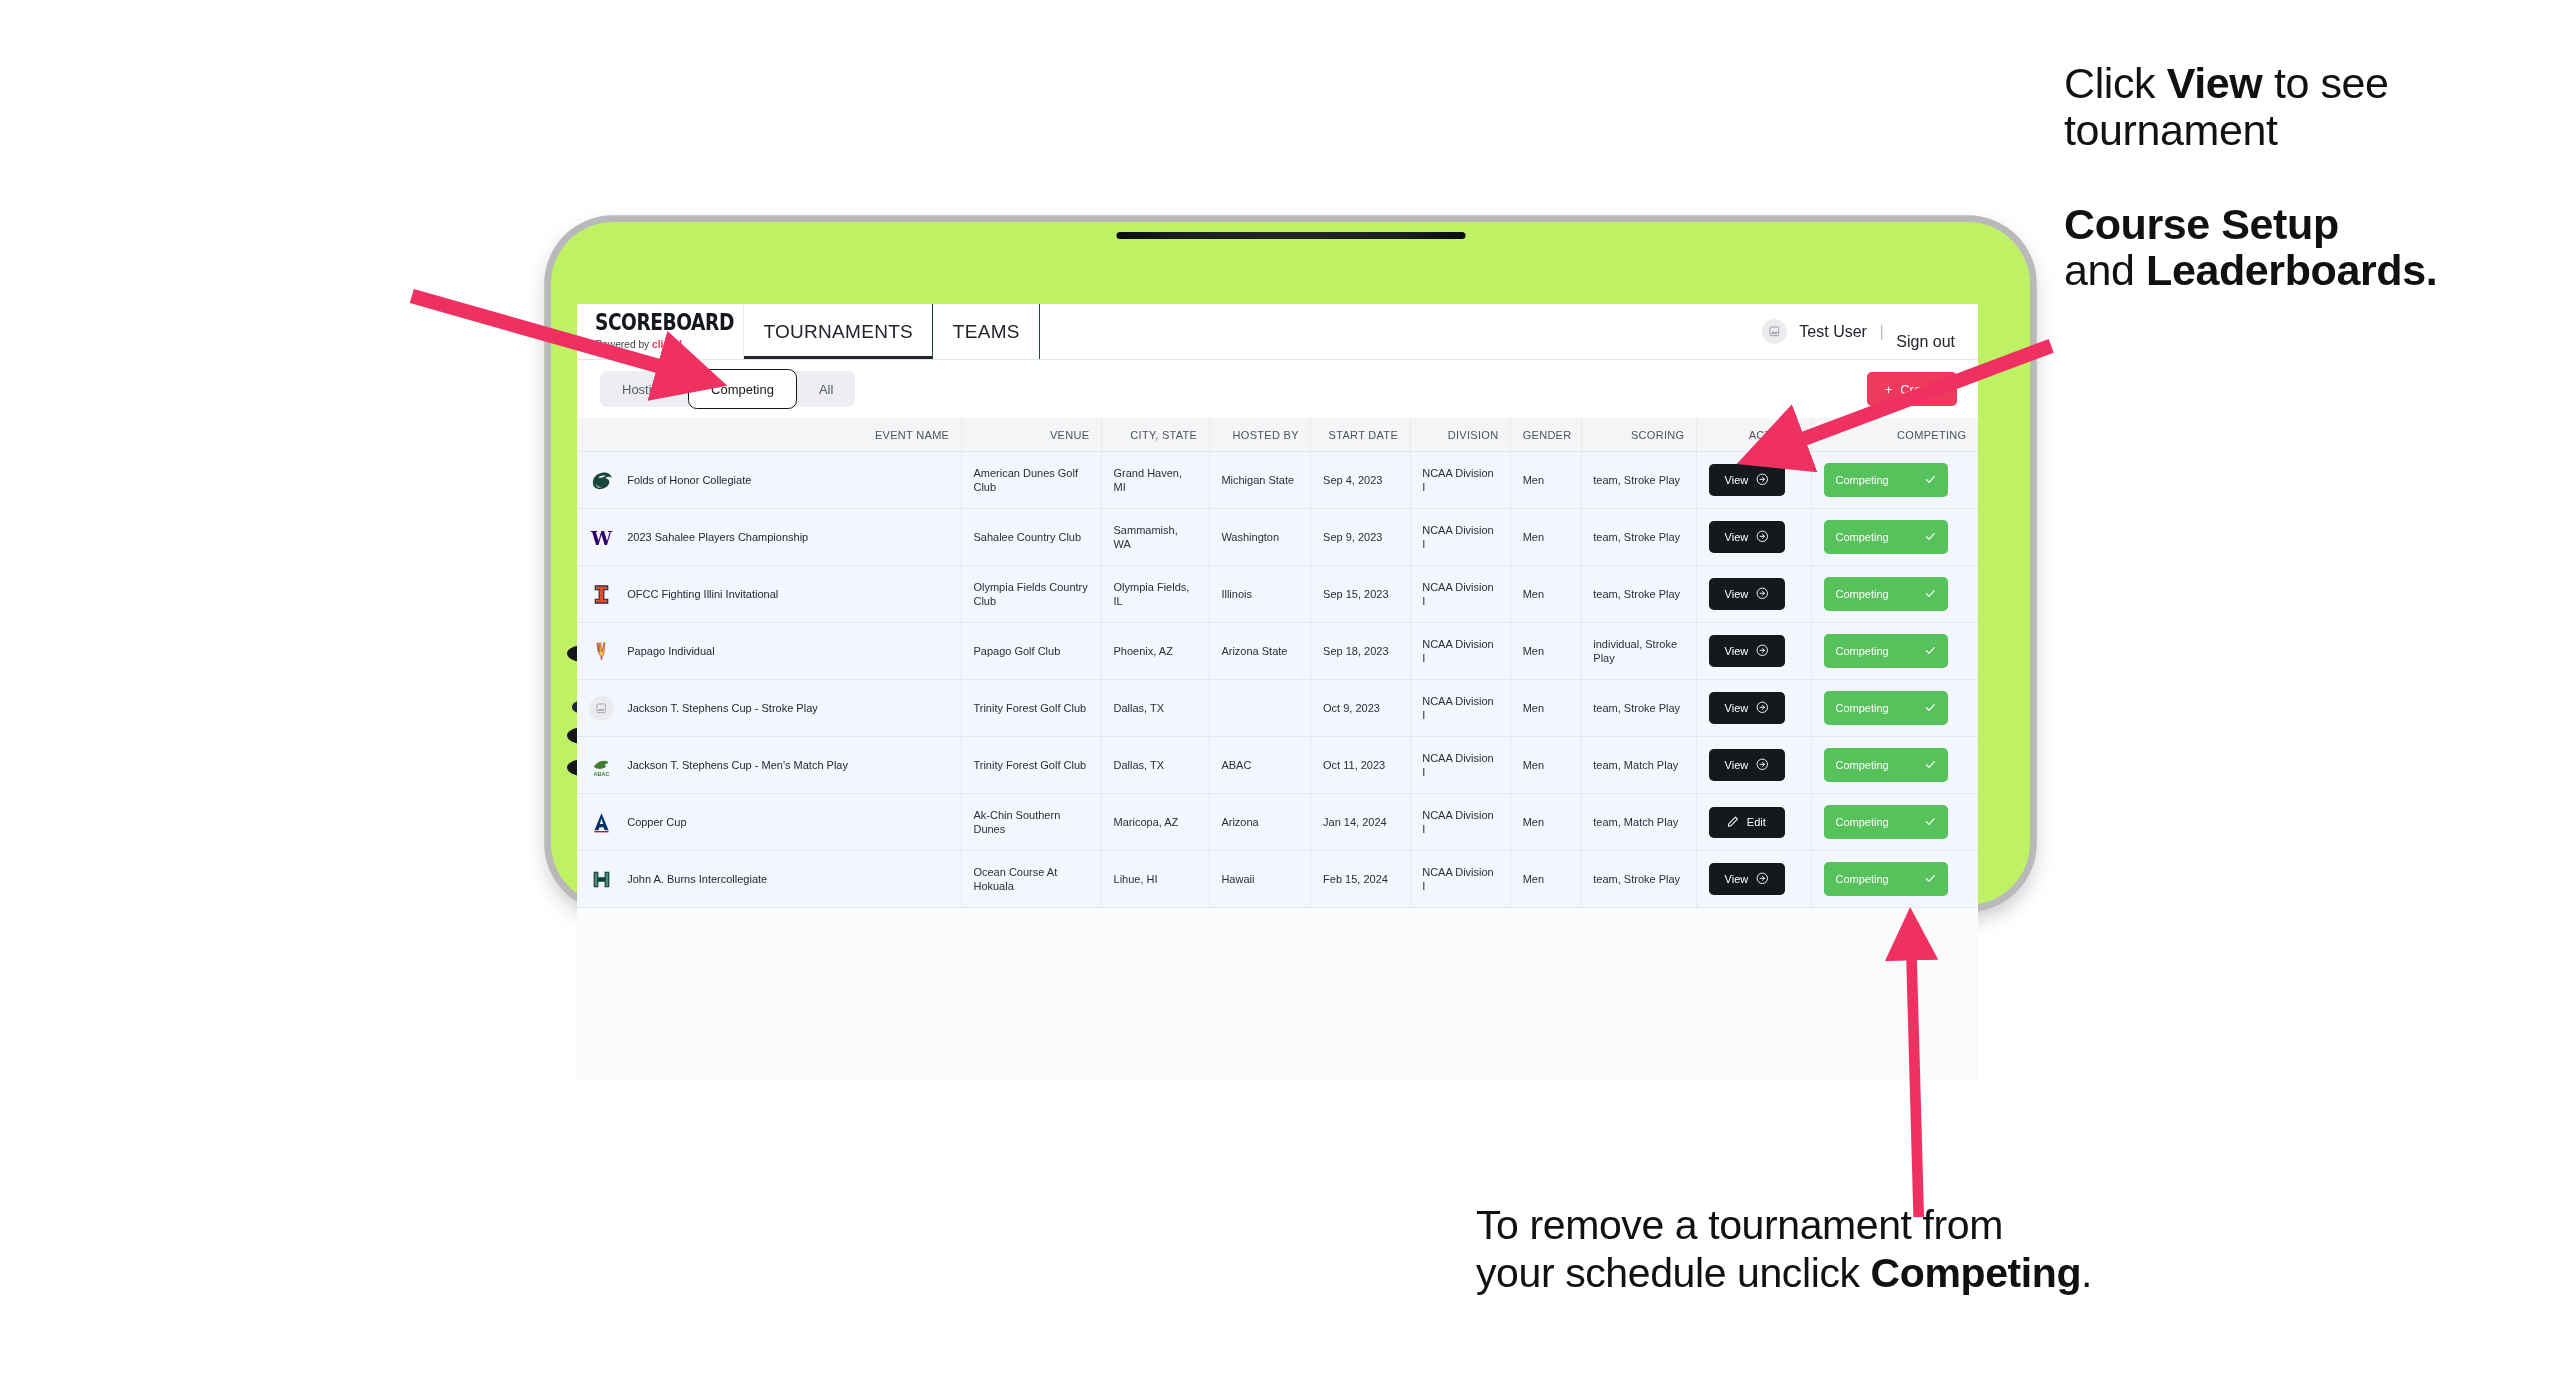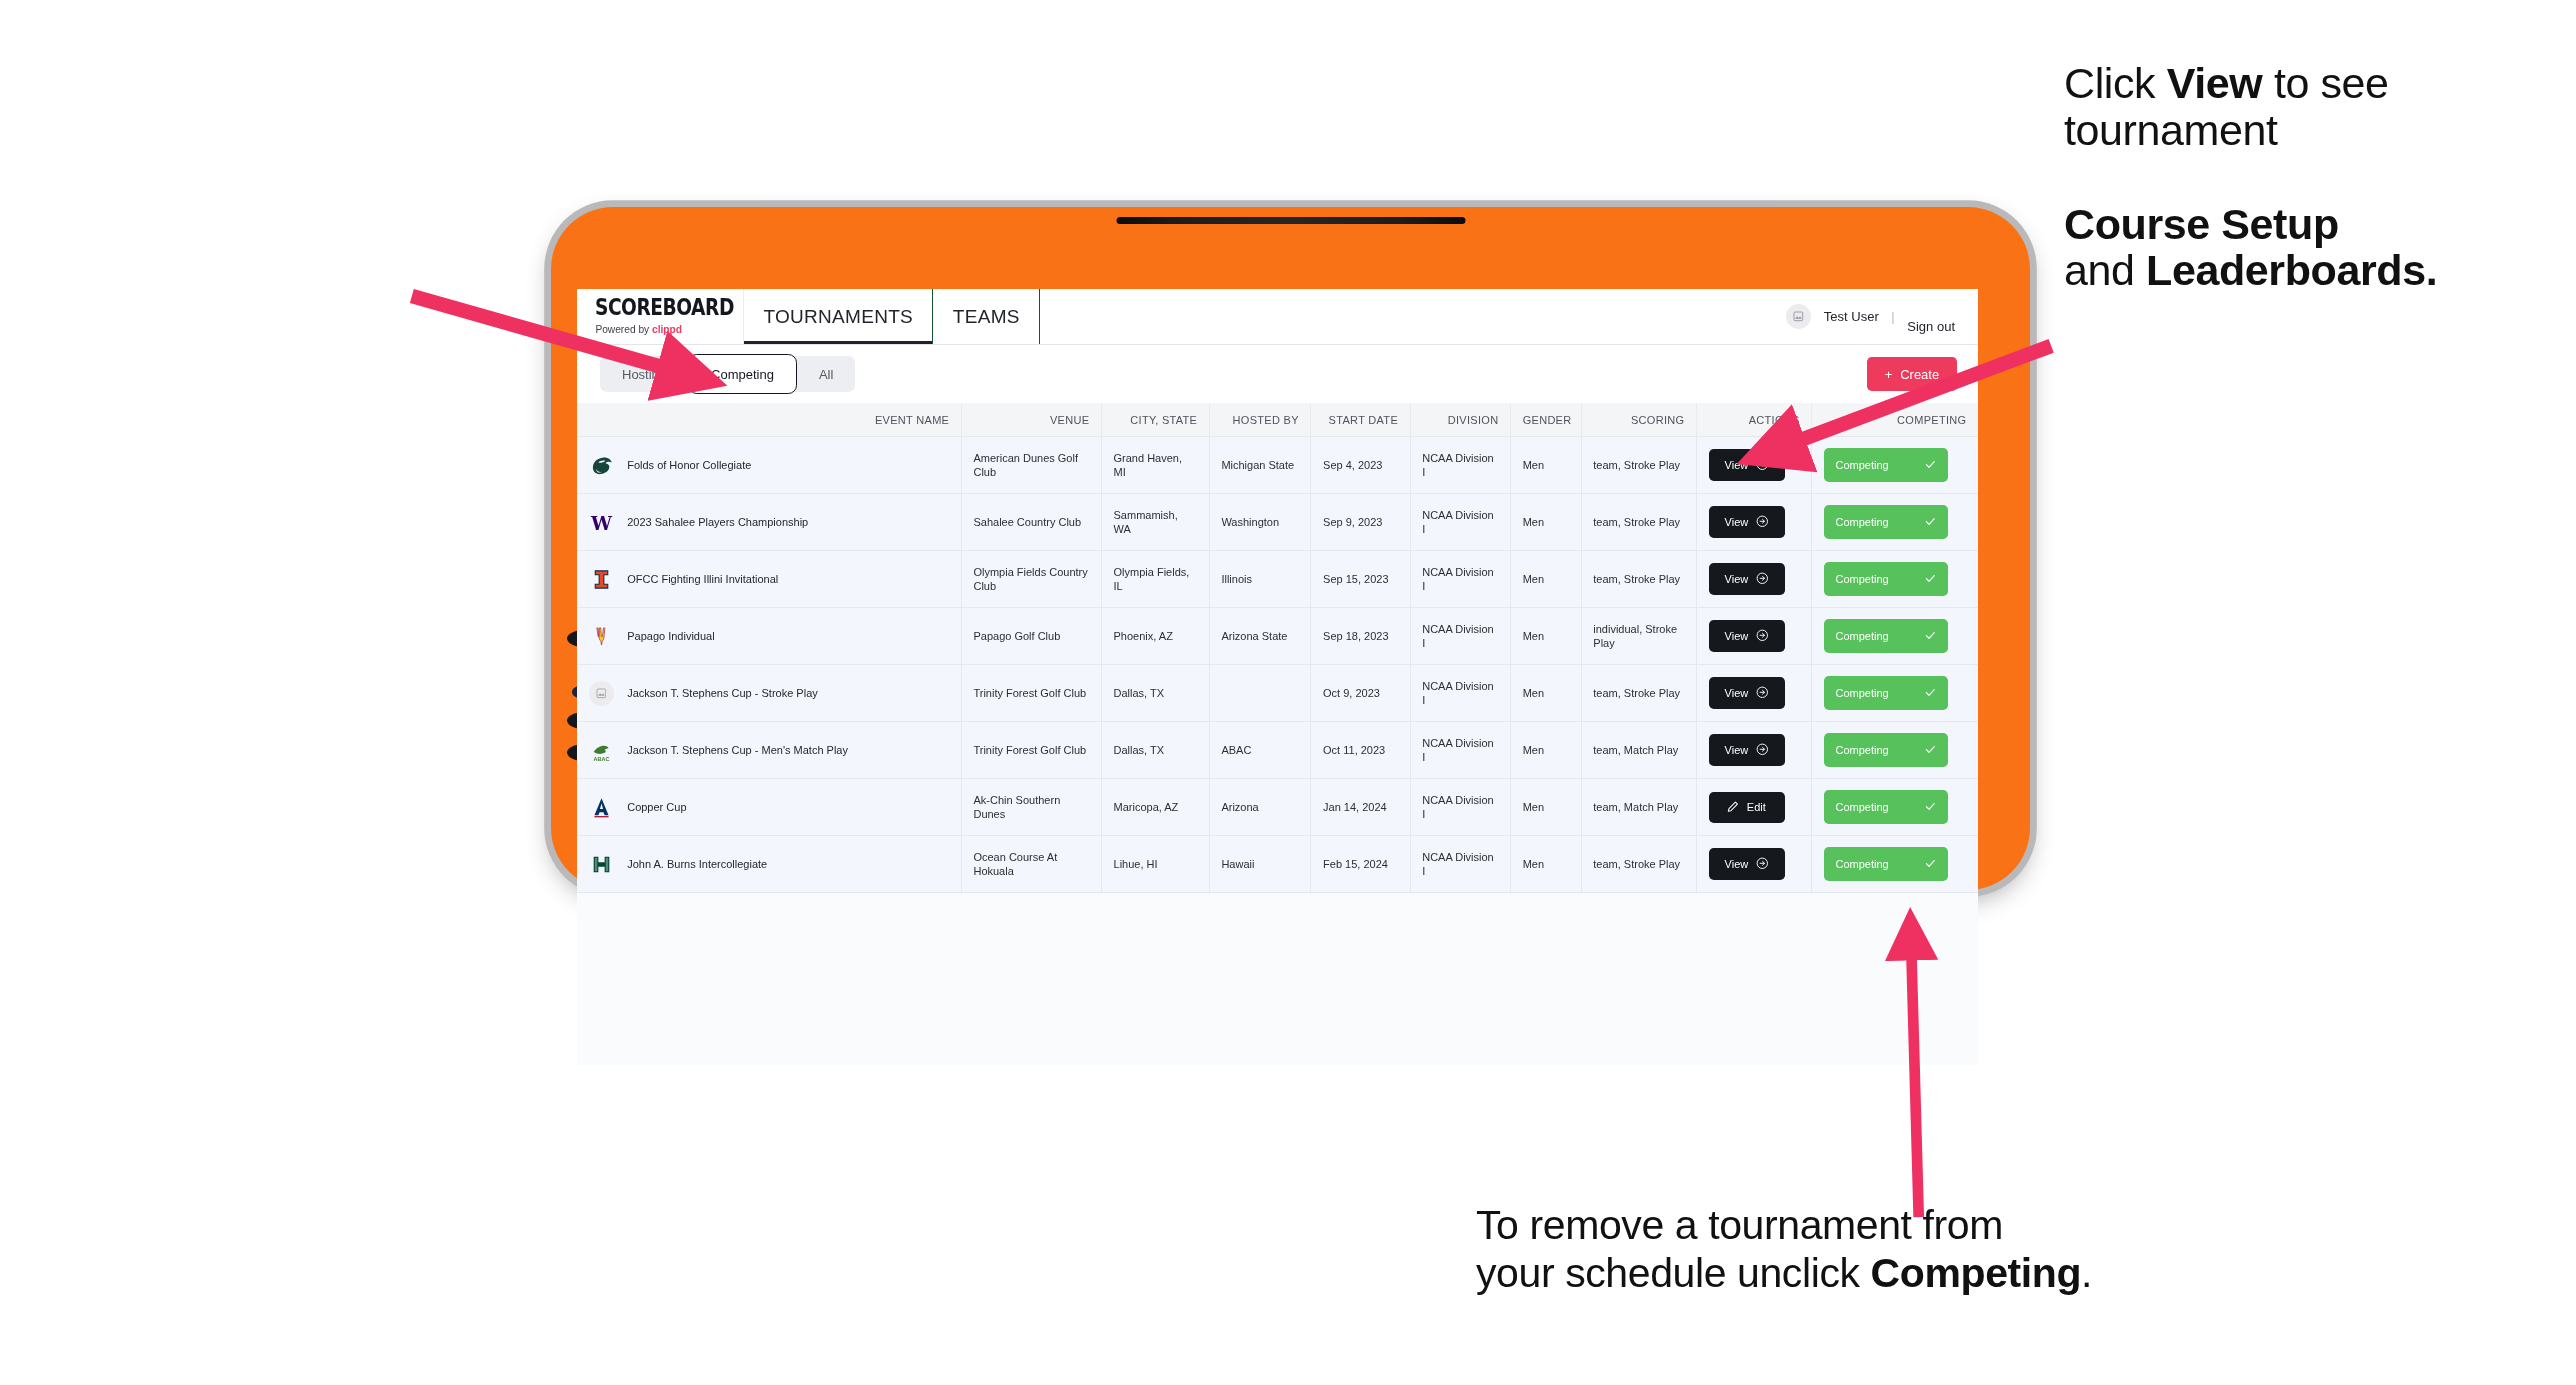--- a/index.html
+++ b/index.html
@@ -25,23 +25,23 @@
   #annot-left  { left: 3.9px;    top: 155px;  width: 456px; }
   #annot-right { left: 2064px; top: 60px;   width: 514px; }
   #annot-bottom{ left: 1476px; top: 1201px; width: 970px; font-size: 41px; line-height: 1.18;}
 
   
   .arrow { position: absolute; overflow: visible; pointer-events: none; }
 
   
   #tablet {
     position: absolute;
-    left: 551px; top: 207px;
+    left: 551px; top: 222px;
     width: 1479px; height: 683px;
-    background: #f97316;
+    background: #bef264;
     border-radius: 62px;
     box-shadow: 0 0 0 6.8px #b9b9bb, 0 9.7px 25px rgba(0,0,0,.30);
   }
   #tablet::before { 
     content:""; position:absolute; left:50%; top:9.7px; transform:translateX(-50%);
     width: 349px; height: 7.8px; border-radius:3.9px;
     background: linear-gradient(90deg,#0b0b0b 0%,#1d1d1d 18%,#262626 50%,#1d1d1d 82%,#0b0b0b 100%);
   }
   .bezel-dot { position:absolute; background:#171717; border-radius:50%; }
   #screen {
@@ -70,21 +70,21 @@
   .brand-sub { font-size: 10.2px; color:#3b3f46; margin-top:6.8px; }
   .brand-sub .clippd { color:#ef3a5d; font-weight:700; }
 
   .navtab {
     display:flex; align-items:center; padding: 0 19.4px;
     font-size: 19px; color:#21242b; letter-spacing:0.3px;
     border-right:1px solid #14532d; cursor:pointer;
   }
   .navtab.active { box-shadow: inset 0 -2.9px 0 #20232c; }
   .nav-spacer { flex:1; }
-  .nav-right { display:flex; align-items:center; gap:12.6px; padding-right: 23px; font-size:13px; color:#22252c;}
+  .nav-right { display:flex; align-items:center; gap:12.6px; padding-right: 23px; font-size:16px; color:#22252c;}
   .avatar {
     width:25px; height:25px; border-radius:50%; background:#ececee;
     display:flex; align-items:center; justify-content:center; color:#8f949c; font-size:11.6px;
   }
   .nav-sep { color:#babdc3; }
   .nav-link { cursor:pointer;margin-top:20px; }
 
   
   #toolbar {
     height: 58px; background:#fff; display:flex; align-items:center;

